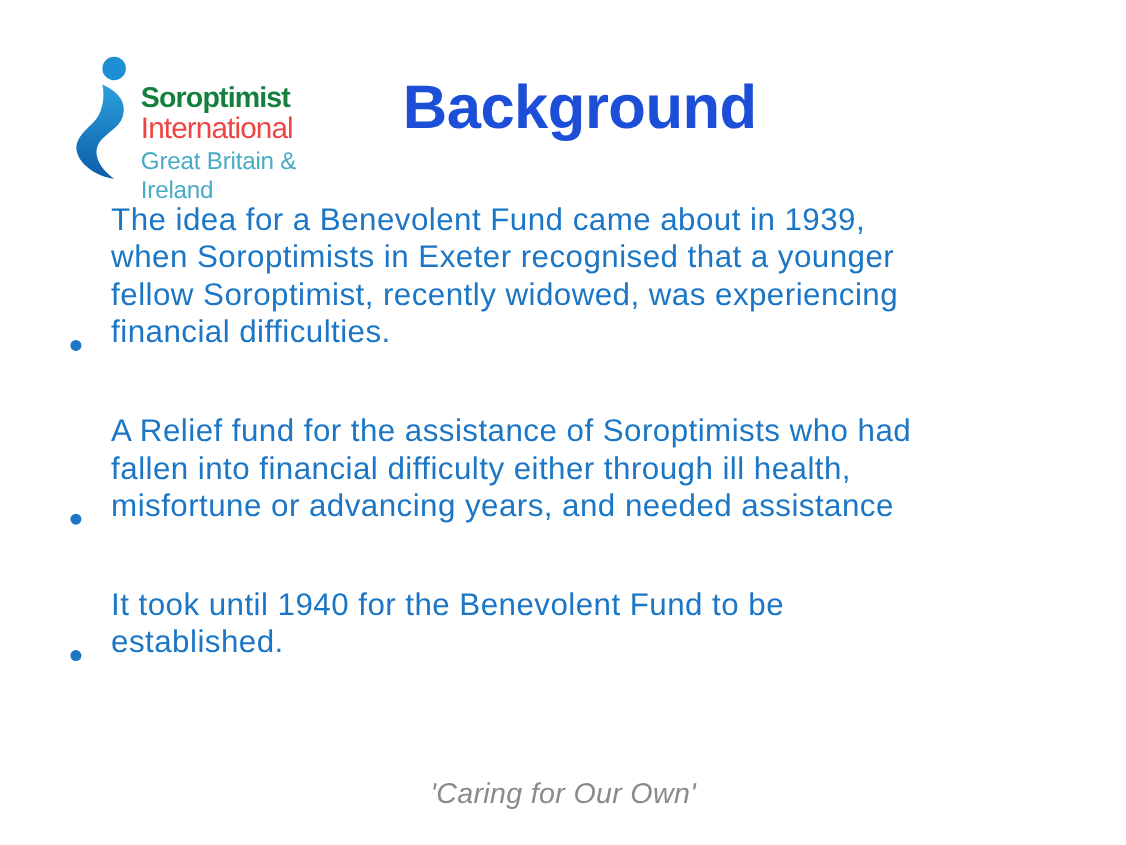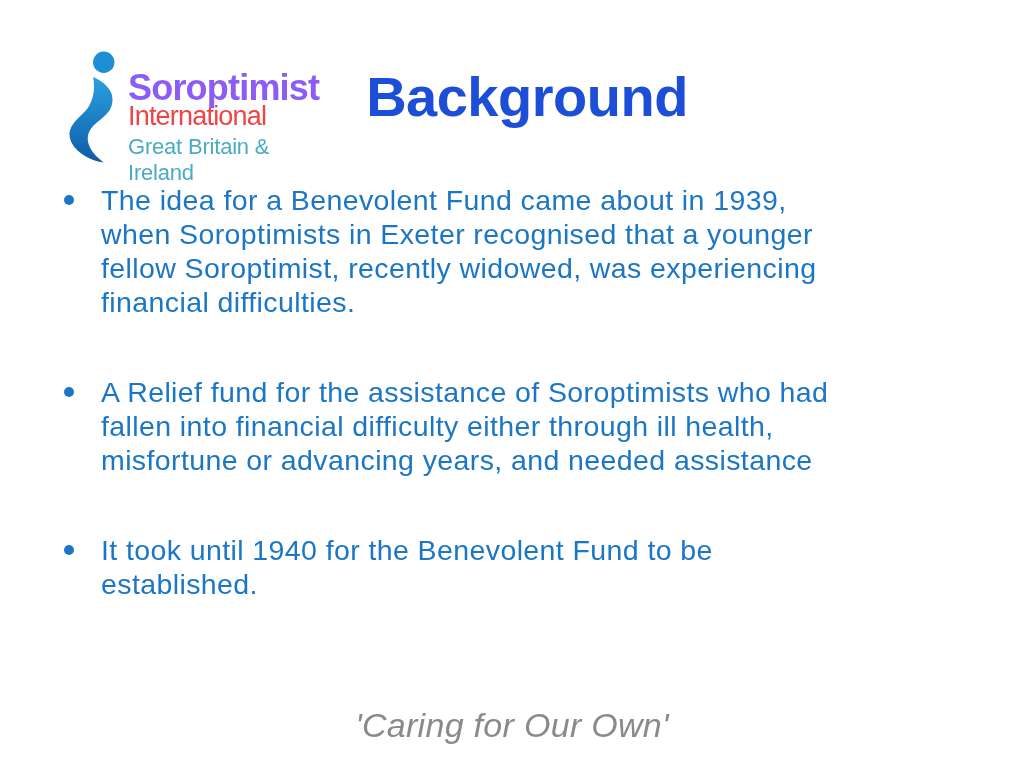--- a/index.html
+++ b/index.html
@@ -16,21 +16,21 @@
   }
 
   
   .logo {
     position: absolute; left: 60px; top: 46px;
     width: 250px; height: 125px;
   }
   .logo-mark { position: absolute; left: 0; top: 2px; }
   .logo-text { position: absolute; left: 68px; top: 28px; }
   .logo-name {
-    font-size: 36px; font-weight: 700; color: #8b5cf6;
+    font-size: 26px; font-weight: 700; color: #15803d;
     letter-spacing: -0.8px; line-height: 28px;
   }
   .logo-sub {
     font-size: 27px; font-weight: 400; color: #ef4444;
     letter-spacing: -0.8px; line-height: 28px;
   }
   .logo-region {
     font-size: 22px; font-weight: 400; color: #4aabc4;
     letter-spacing: -0.2px; margin-top: 4px;
   }
@@ -39,37 +39,37 @@
   .title {
     position: absolute; left: 30px; right: 0; top: 64px;
     text-align: center;
     font-size: 56px; font-weight: 700;
     color: #1d4ed8;
     letter-spacing: -0.5px;
   }
 
   
   .content { position: absolute; left: 64px; top: 183px; right: 60px; }
-  .bullet { display: flex; margin-bottom: 56px; }
+  .bullet { display: flex; margin-bottom: 56px; align-items: flex-end; }
   .dot-col { width: 37px; flex: none; }
   .dot {
     width: 10px; height: 10px; border-radius: 50%;
     background: #1b76c5; margin-top: 12px;
   }
   .lines {
     font-size: 28.5px; line-height: 34px;
     color: #1b76c5; letter-spacing: 0.4px;
     white-space: nowrap;
   }
 
   
   .footer {
     position: absolute; left: 0; right: 0; top: 706px;
     text-align: center;
-    font-size: 34px; font-style: italic;
+    font-size: 26px; font-style: italic;
     color: #8a8a8a; letter-spacing: 0.3px;
   }
 </style>
 </head>
 <body>
 
 <div class="slide">
 
   <div class="logo">
     <div class="logo-mark">

